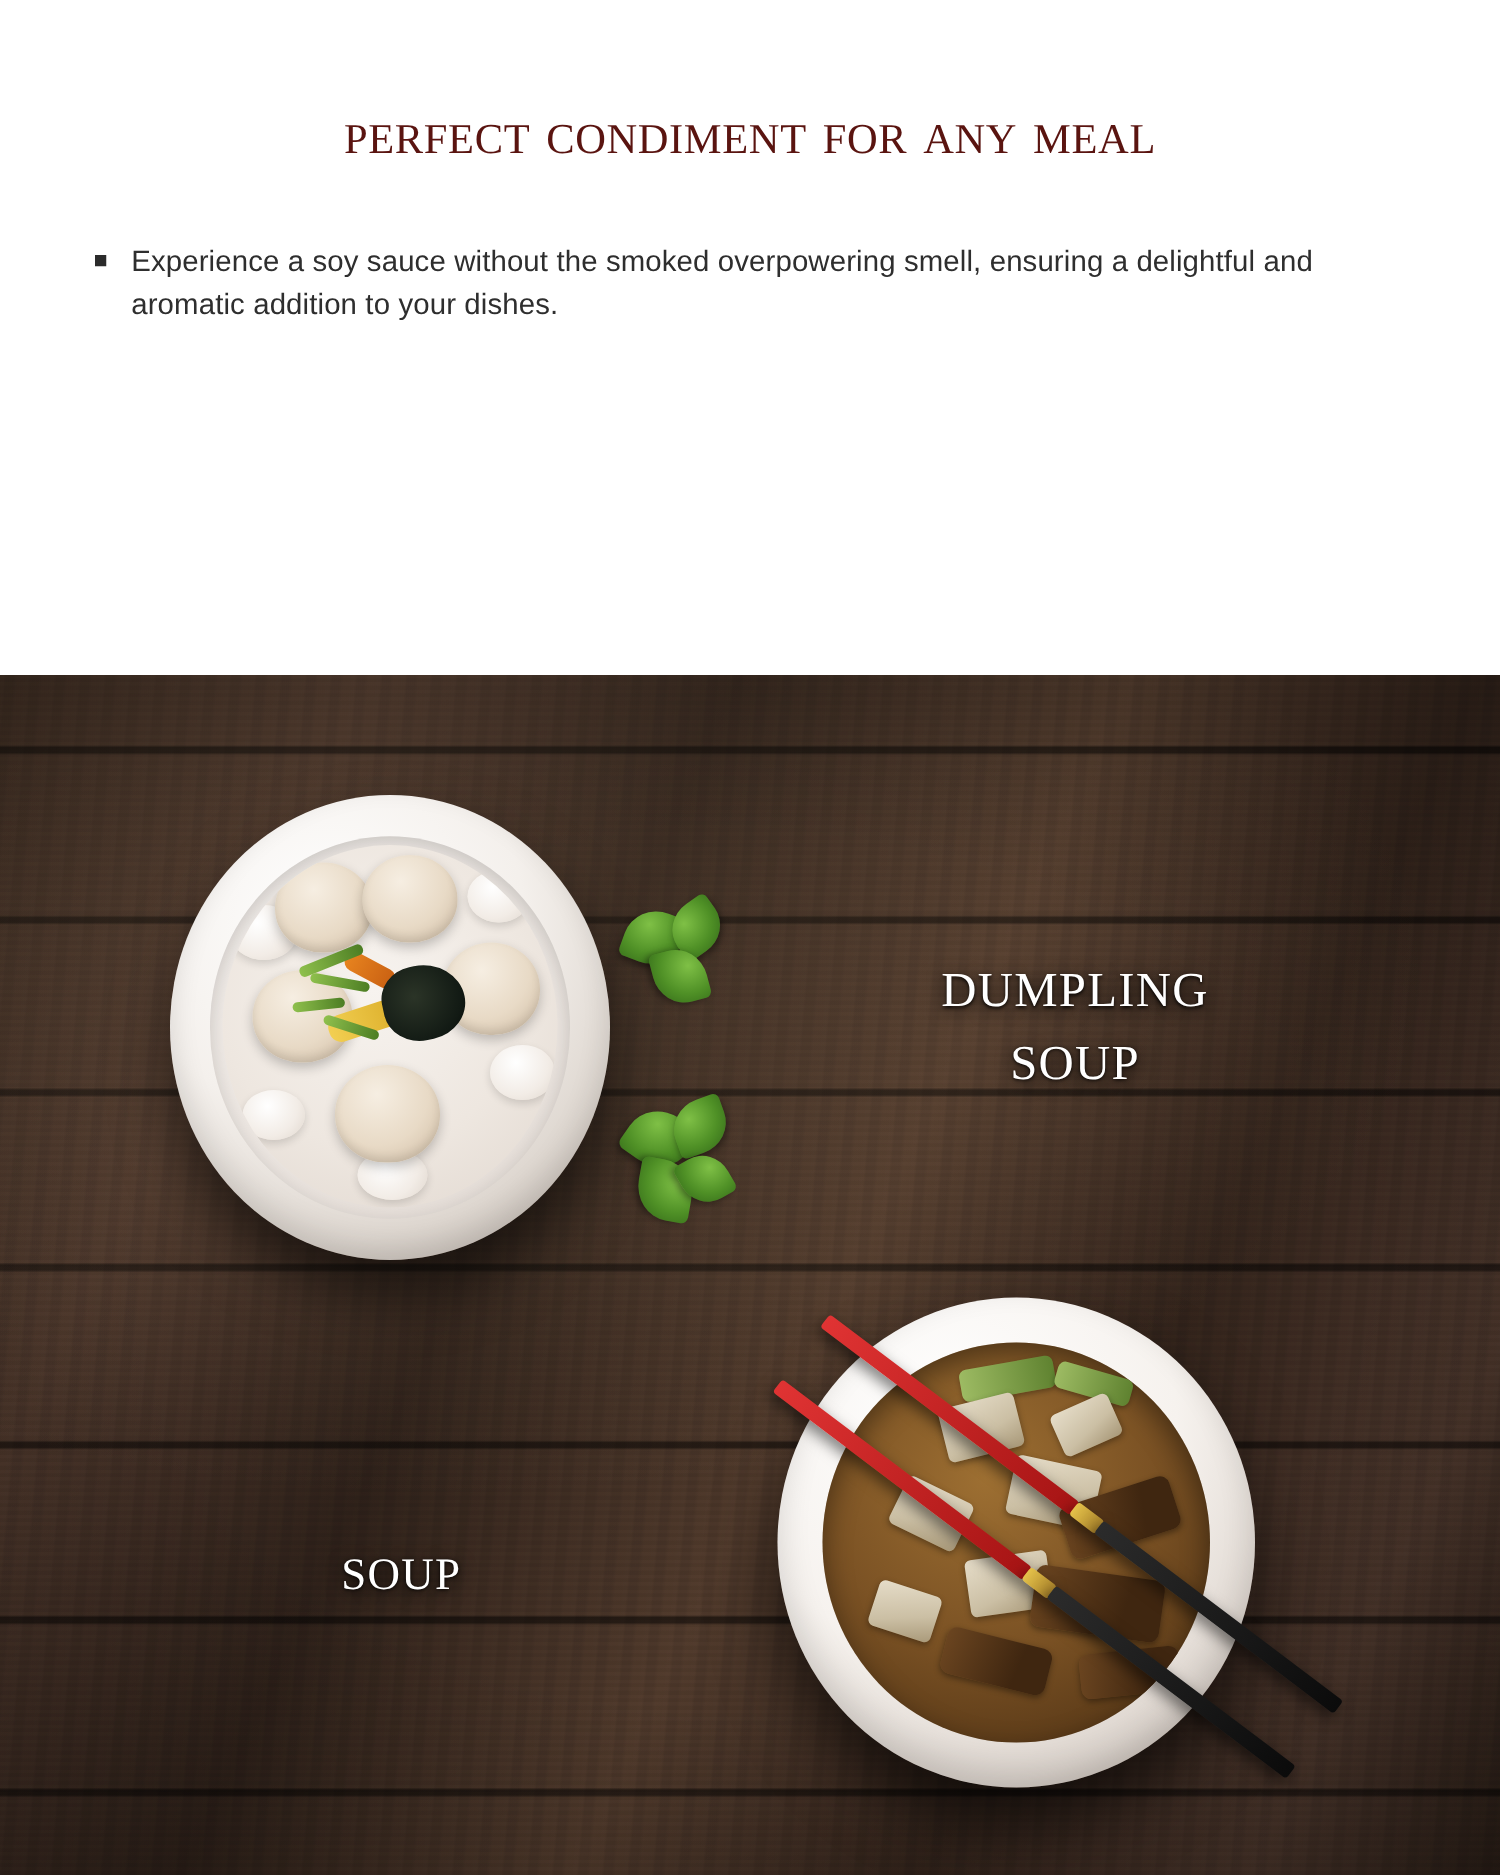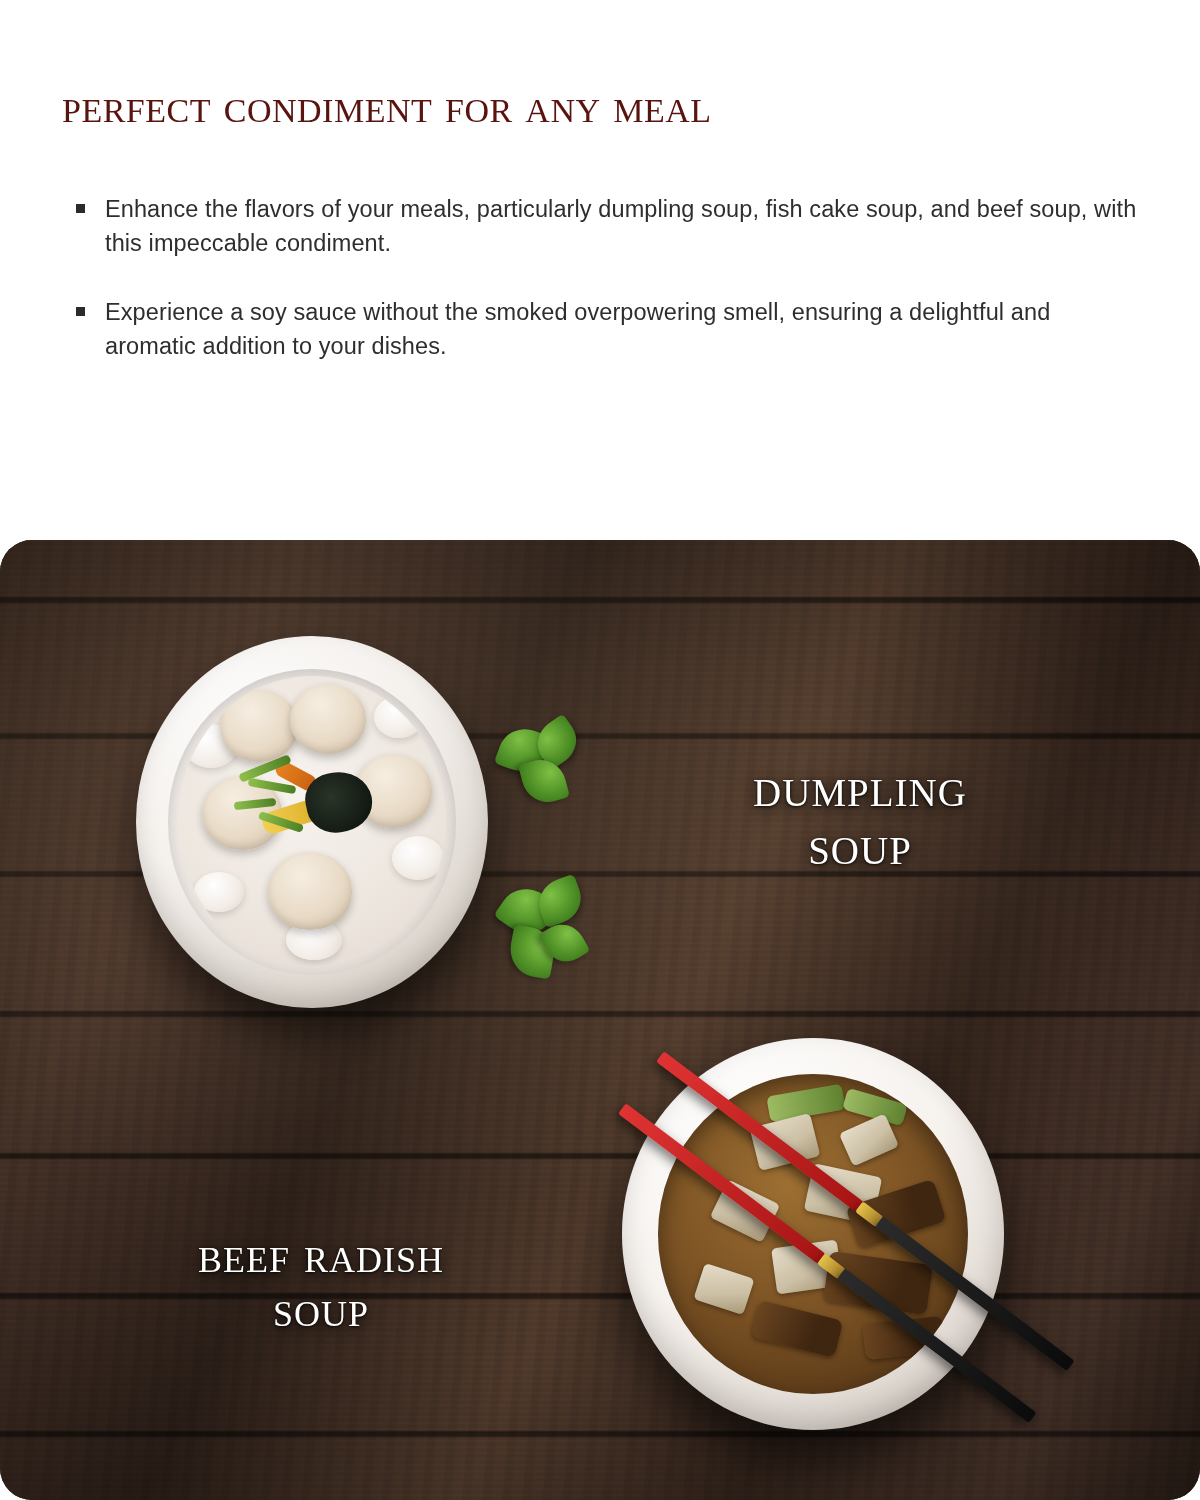--- a/index.html
+++ b/index.html
@@ -28,21 +28,21 @@
     background: #ffffff;
     padding: 80px 62px 0 62px;
   }
 
   .headline {
     font-family: "Liberation Serif", serif;
     color: #5a1410;
     font-size: 49px;
     letter-spacing: 0.5px;
     font-weight: 400;
-    text-align: left;
+    text-align: center;
     text-transform: lowercase;
     font-variant: small-caps;
     line-height: 1.05;
     white-space: nowrap;
   }
   .headline::first-letter { font-size: 49px; }
 
   .bullets {
     margin-top: 62px;
     padding-left: 14px;
@@ -74,21 +74,20 @@
   }
 
   
   .photo {
     position: absolute;
     left: 0; top: 540px;
     width: 1200px;
     height: 960px;
     overflow: hidden;
     background: #241a15;
-    border-radius: 32px;
   }
 
   
   .wood {
     position: absolute;
     inset: 0;
     background:
       
       linear-gradient(to bottom,
         rgba(0,0,0,0) 0px, rgba(0,0,0,0) 56px,
@@ -328,24 +327,20 @@
 <body>
 
 <div class="page">
 
   <div class="top-panel">
 
     <h1 class="headline">Perfect condiment for any meal</h1>
 
     <div class="bullets">
 
-      <div class="bullet-row">
-        <span class="bullet-marker"></span>
-        <span class="bullet-text">Enhance the flavors of your meals, particularly dumpling soup, fish cake soup, and beef soup, with this impeccable condiment.</span>
-      </div>
 
       <div class="bullet-row">
         <span class="bullet-marker"></span>
         <span class="bullet-text">Experience a soy sauce without the smoked overpowering smell, ensuring a delightful and aromatic addition to your dishes.</span>
       </div>
 
 
     </div>
   </div>
 
@@ -416,18 +411,17 @@
       <div class="stick" style="left:279px; top:195px; width:240px; height:13px; background:linear-gradient(90deg,#2b2b2b,#0b0b0b); transform:rotate(37deg); transform-origin:left center;"></div>
       <div class="stick" style="left:241px; top:247px; width:240px; height:13px; background:linear-gradient(90deg,#2b2b2b,#0b0b0b); transform:rotate(37deg); transform-origin:left center;"></div>
     </div>
 
     <div class="label label-dumpling">
       <span class="l1">Dumpling</span>
       <span class="l2">soup</span>
     </div>
 
     <div class="label label-beef">
-      <span class="l1">Beef radish</span>
       <span class="l2">soup</span>
     </div>
 
   </div>
 </div>
 
 </body></html>

